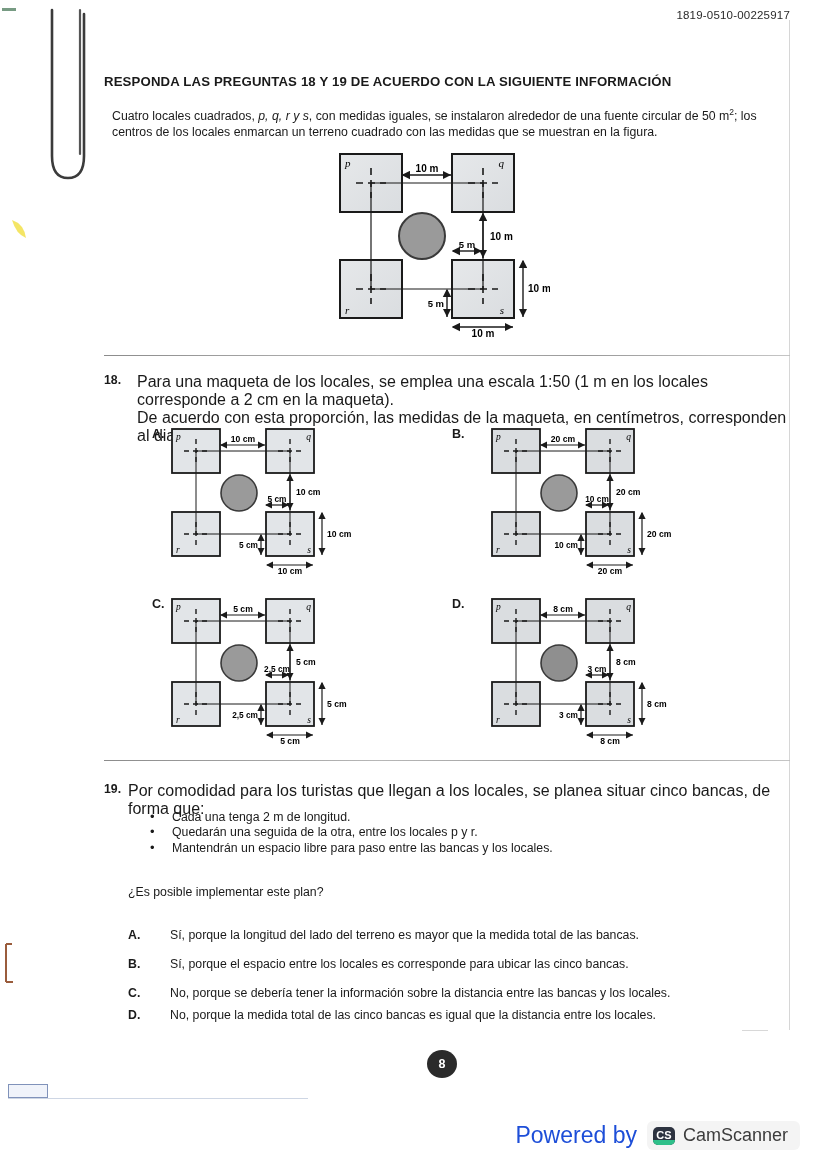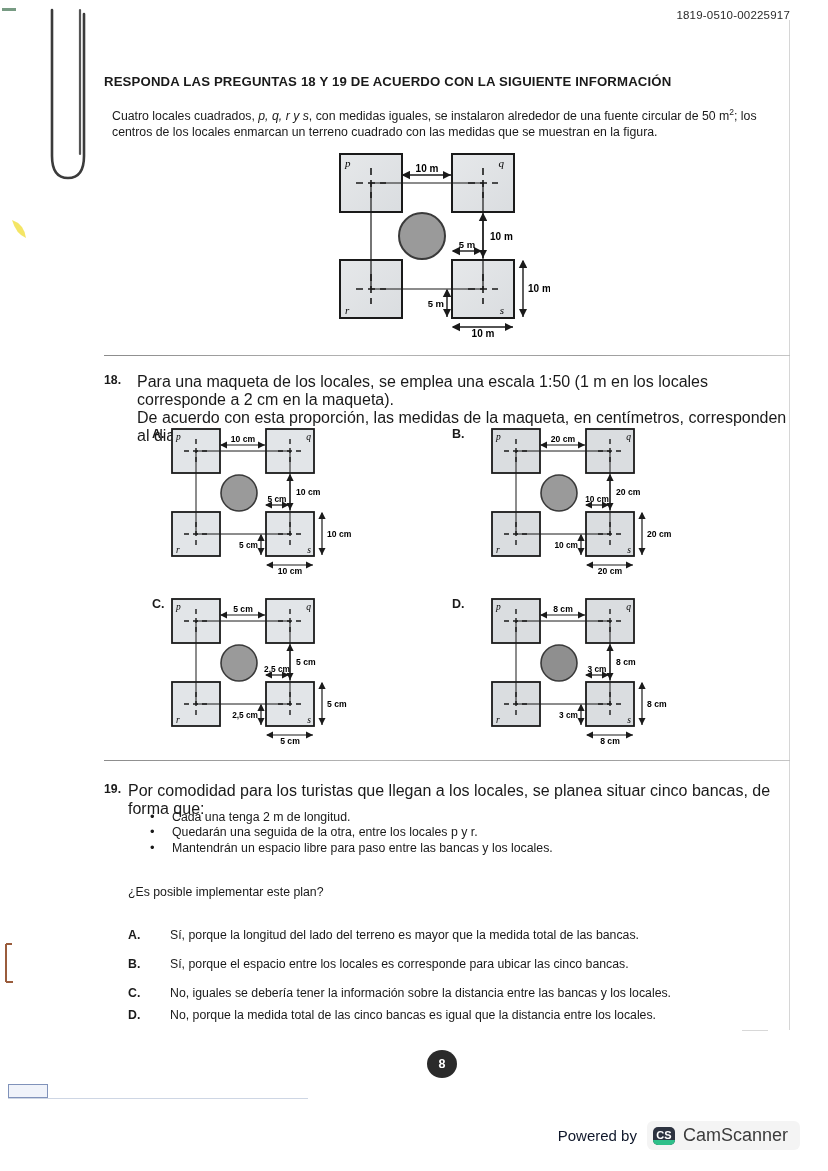--- a/index.html
+++ b/index.html
@@ -54,21 +54,21 @@
   .bullets li::before { content: "\2022"; position: absolute; left: 22px; top: -1px; font-size: 13px; }
   .ans-row { position: absolute; font-size: 12.3px; }
   .ans-letter { position: absolute; font-weight: bold; }
   .ans-text { position: absolute; left: 42px; white-space: nowrap; }
 
   
   .page-badge { position: absolute; left: 427px; top: 1050px; width: 30px; height: 28px;
                 border-radius: 50%; background: #2b2b2b; color: #fff; font-size: 12.5px; font-weight: bold;
                 display: flex; align-items: center; justify-content: center; }
   .cam { position: absolute; right: 28px; top: 1121px; display: flex; align-items: center; gap: 10px; }
-  .cam-powered { font-size: 15px; color: #0f172a; }
+  .cam-powered { font-size: 23px; color: #1d4ed8; }
   .cam-chip { display: flex; align-items: center; gap: 8px; background: #f4f4f4; border-radius: 6px; padding: 4px 12px 4px 6px; }
   .cam-icon { width: 22px; height: 18px; border-radius: 5px; background: #2d3340; position: relative; overflow: hidden;
               display: flex; align-items: center; justify-content: center; }
   .cam-icon span { font-size: 11px; font-weight: bold; color: #fff; line-height: 1; z-index: 2; }
   .cam-icon::after { content: ""; position: absolute; left: 0; bottom: 0; width: 100%; height: 5px; background: #2fc08a; }
   .cam-name { font-size: 18px; color: #3c3c3c; }
 </style>
 </head>
 <body>
 
@@ -296,21 +296,21 @@
   <div class="ans-row" style="left:128px; top:928px;">
     <span class="ans-letter">A.</span>
     <span class="ans-text">Sí, porque la longitud del lado del terreno es mayor que la medida total de las bancas.</span>
   </div>
   <div class="ans-row" style="left:128px; top:957px;">
     <span class="ans-letter">B.</span>
     <span class="ans-text">Sí, porque el espacio entre los locales es corresponde para ubicar las cinco bancas.</span>
   </div>
   <div class="ans-row" style="left:128px; top:986px;">
     <span class="ans-letter">C.</span>
-    <span class="ans-text">No, iguales se debería tener la información sobre la distancia entre las bancas y los locales.</span>
+    <span class="ans-text">No, porque se debería tener la información sobre la distancia entre las bancas y los locales.</span>
   </div>
   <div class="ans-row" style="left:128px; top:1008px;">
     <span class="ans-letter">D.</span>
     <span class="ans-text">No, porque la medida total de las cinco bancas es igual que la distancia entre los locales.</span>
   </div>
 
   <div class="page-badge">8</div>
 
   <div class="cam">
     <span class="cam-powered">Powered by</span>

